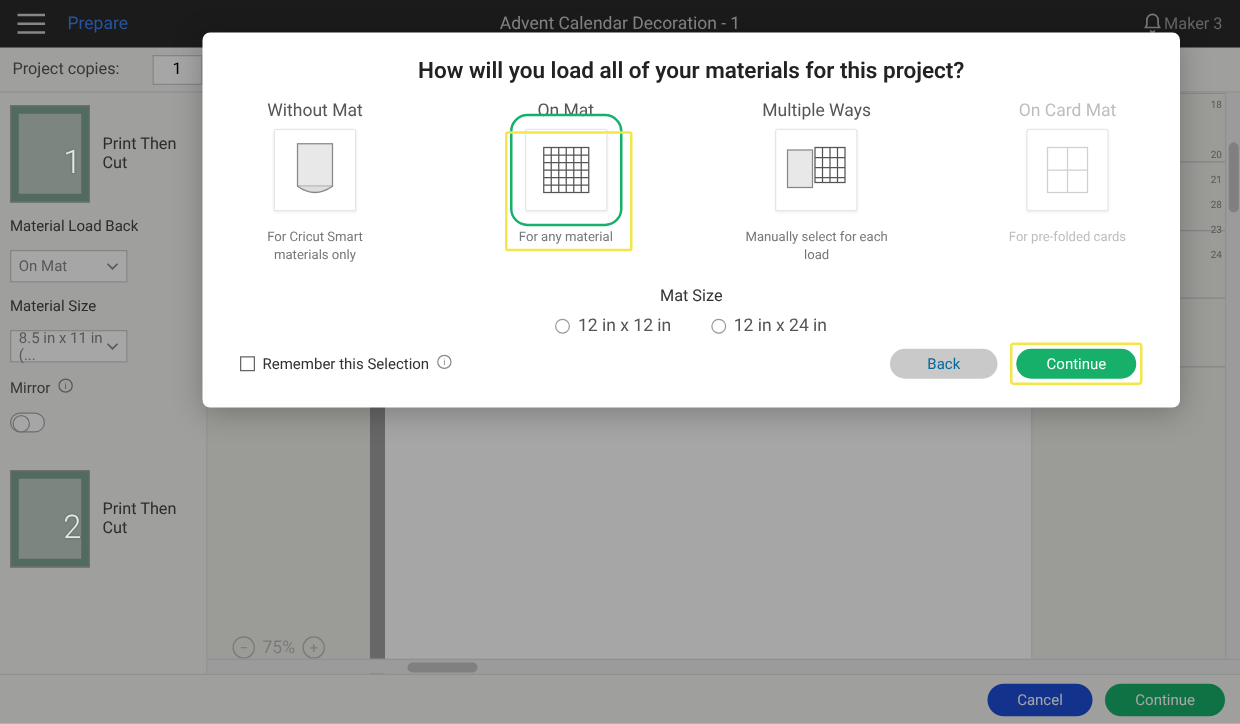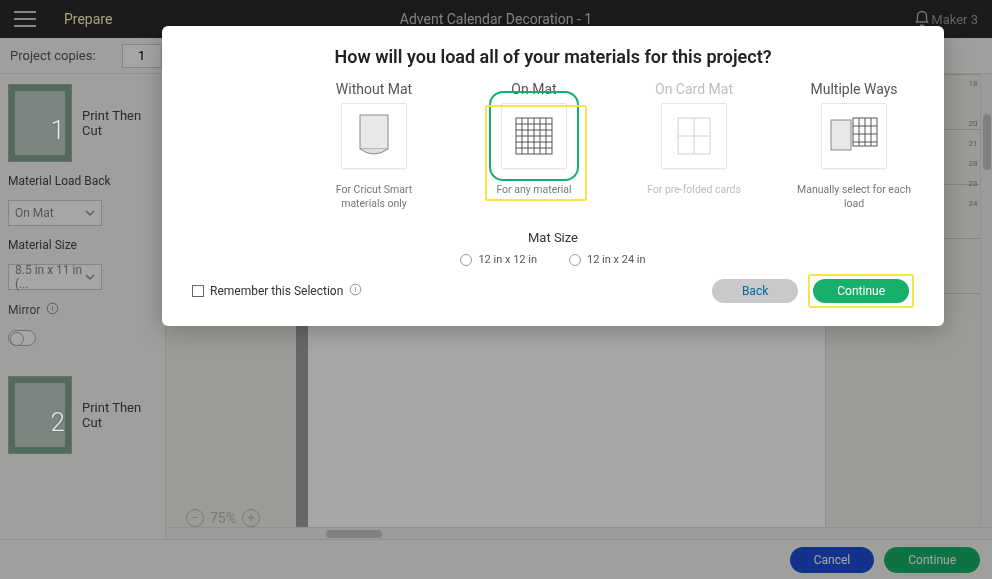--- a/index.html
+++ b/index.html
@@ -2,21 +2,21 @@
 <html><head>
 <meta charset="utf-8">
 <style>
   * { box-sizing: border-box; margin: 0; padding: 0; font-family: -apple-system, BlinkMacSystemFont, "Segoe UI", Roboto, sans-serif; }
   body { width: 992px; height: 579px; overflow: hidden; background: #f5f5f3; position: relative; }
 
   
   .topbar { height: 38px; background: #2a2a2a; display: flex; align-items: center; padding: 0 14px; color: #d9d9d9; position: relative; }
   .menu-icon { width: 22px; height: 16px; display: flex; flex-direction: column; justify-content: space-between; cursor: pointer; }
   .menu-icon div { height: 2px; background: #d0d0d0; }
-  .topbar-title-left { margin-left: 28px; font-size: 14px; color: #fef9c3; text-align: center; }
+  .topbar-title-left { margin-left: 18px; font-size: 14px; color: #3b82f6; text-align: center; }
   .topbar-title-center { position: absolute; left: 50%; transform: translateX(-50%); font-size: 14px; color: #cfcfcf; }
   .topbar-right { margin-left: auto; display: flex; align-items: center; }
   .bell-icon { width: 18px; height: 18px; display: block; color: #bdbdbd; }
   .maker-label { font-size: 13px; color: #9b9b9b; }
 
   
   .copies-row { height: 36px; display: flex; align-items: center; padding: 0 10px; font-size: 13px; color: #555; border-bottom: 1px solid #ddd; }
   .copies-row input { width: 40px; height: 24px; text-align: center; border: 1px solid #ccc; background: #fff; margin-left: 26px; font-size: 13px; }
   .apply-link { margin-left: 36px; color: #17b06b; font-size: 13px; }
 
@@ -65,34 +65,34 @@
   
   .footer { height: 40px; display: flex; align-items: center; justify-content: flex-end; padding: 0 12px; gap: 10px; border-top: 1px solid #ddd; }
   .btn { height: 26px; padding: 0 24px; border-radius: 13px; border: none; font-size: 12px; cursor: pointer; }
   .btn-grey { background: #1d4ed8; color: #fff; }
   .btn-green { background: #17b06b; color: #fff; }
 
   
   .overlay { position: absolute; inset: 0; background: rgba(0,0,0,0.35); }
   .modal { position: absolute; left: 162px; top: 26px; width: 782px; height: 300px; background: #fff; border-radius: 6px; box-shadow: 0 4px 24px rgba(0,0,0,.25); padding: 20px 30px 18px; display: flex; flex-direction: column; }
   .modal-title { text-align: center; font-size: 18px; font-weight: 600; color: #222; margin-bottom: 14px; }
-  .options-row { display: flex; justify-content: flex-end; gap: 40px; }
+  .options-row { display: flex; justify-content: space-between; gap: 40px; }
   .option { width: 120px; display: flex; flex-direction: column; align-items: center; }
   .option-title { font-size: 14px; color: #555; margin-bottom: 6px; }
   .option.disabled .option-title, .option.disabled .option-sub { color: #bdbdbd; }
   .option.disabled .option-box svg * { stroke: #d0d0d0; }
   .option-box { width: 66px; height: 66px; background: #fff; border: 1px solid #e6e6e6; border-radius: 2px; display: flex; align-items: center; justify-content: center; box-shadow: 0 1px 2px rgba(0,0,0,.05); }
   .option.selected { position: relative; }
   .option.selected::before { content: ""; position: absolute; top: 24px; width: 98px; height: 92px; border: 2px solid #f4e64a; border-radius: 2px; left: 11px; }
   .option.selected .option-box { outline: 2px solid #17b06b; outline-offset: 10px; padding: 0; }
   .option-sub { font-size: 10.5px; color: #777; text-align: center; margin-top: 14px; line-height: 1.3; }
   .option.selected .option-sub { margin-top: 14px; }
 
   .mat-size { text-align: center; font-size: 13px; color: #333; margin-top: 20px; }
-  .radio-row { display: flex; justify-content: center; gap: 32px; margin-top: 8px; font-size: 11px; color: #555; }
+  .radio-row { display: flex; justify-content: center; gap: 32px; margin-top: 8px; font-size: 14px; color: #555; }
   .radio-item { display: flex; align-items: center; gap: 6px; }
   .radio-circle { width: 12px; height: 12px; border: 1.5px solid #999; border-radius: 50%; }
 
   .modal-footer { margin-top: auto; display: flex; align-items: center; }
   .remember { display: flex; align-items: center; gap: 6px; font-size: 12px; color: #333; justify-content: space-between; }
   .checkbox { width: 12px; height: 12px; border: 1.5px solid #666; }
   .modal-footer .spacer { flex: 1; }
   .btn-pill-grey { height: 24px; padding: 0 30px; border-radius: 12px; background: #c9c9c9; color: #0369a1; border: none; font-size: 12px; cursor: pointer; }
   .btn-pill-green { height: 24px; padding: 0 24px; border-radius: 12px; background: #17b06b; color: #fff; border: none; font-size: 12px; cursor: pointer; }
   .highlight-wrap { display: inline-block; padding: 3px; border: 2px solid #f4e64a; border-radius: 3px; margin-left: 10px; }
@@ -265,49 +265,49 @@
               <line x1="4" y1="10" x2="40" y2="10"></line>
               <line x1="4" y1="16" x2="40" y2="16"></line>
               <line x1="4" y1="22" x2="40" y2="22"></line>
               <line x1="4" y1="28" x2="40" y2="28"></line>
               <line x1="4" y1="34" x2="40" y2="34"></line>
             </g>
         </svg>
       </div>
       <div class="option-sub">For any material</div>
     </div>
-    <div class="option disabled">
-      <div class="option-title">On Card Mat</div>
-      <div class="option-box">
-        <svg width="40" height="44" viewBox="0 0 40 44">
-            <rect x="4" y="4" width="32" height="36" fill="#fff" stroke="#d0d0d0"></rect>
-            <line x1="20" y1="4" x2="20" y2="40" stroke="#d0d0d0"></line>
-            <line x1="4" y1="22" x2="36" y2="22" stroke="#d0d0d0"></line>
-          </svg>
-      </div>
-      <div class="option-sub">For pre-folded cards</div>
-    </div>
     <div class="option">
       <div class="option-title">Multiple Ways</div>
       <div class="option-box">
         <svg width="50" height="44" viewBox="0 0 50 44">
           <rect x="2" y="6" width="20" height="30" fill="#e8e8e8" stroke="#888"></rect>
           <rect x="24" y="4" width="24" height="28" fill="#fff" stroke="#555"></rect>
           <g stroke="#555">
               <line x1="30" y1="4" x2="30" y2="32"></line>
               <line x1="36" y1="4" x2="36" y2="32"></line>
               <line x1="42" y1="4" x2="42" y2="32"></line>
               <line x1="24" y1="12" x2="48" y2="12"></line>
               <line x1="24" y1="20" x2="48" y2="20"></line>
               <line x1="24" y1="28" x2="48" y2="28"></line>
             </g>
         </svg>
       </div>
       <div class="option-sub">Manually select for each load</div>
     </div>
+    <div class="option disabled">
+      <div class="option-title">On Card Mat</div>
+      <div class="option-box">
+        <svg width="40" height="44" viewBox="0 0 40 44">
+            <rect x="4" y="4" width="32" height="36" fill="#fff" stroke="#d0d0d0"></rect>
+            <line x1="20" y1="4" x2="20" y2="40" stroke="#d0d0d0"></line>
+            <line x1="4" y1="22" x2="36" y2="22" stroke="#d0d0d0"></line>
+          </svg>
+      </div>
+      <div class="option-sub">For pre-folded cards</div>
+    </div>
   </div>
 
   <div class="mat-size">Mat Size</div>
   <div class="radio-row">
     <div class="radio-item">
       <span class="radio-circle"></span>
       <span>12 in x 12 in</span>
     </div>
     <div class="radio-item">
       <span class="radio-circle"></span>

